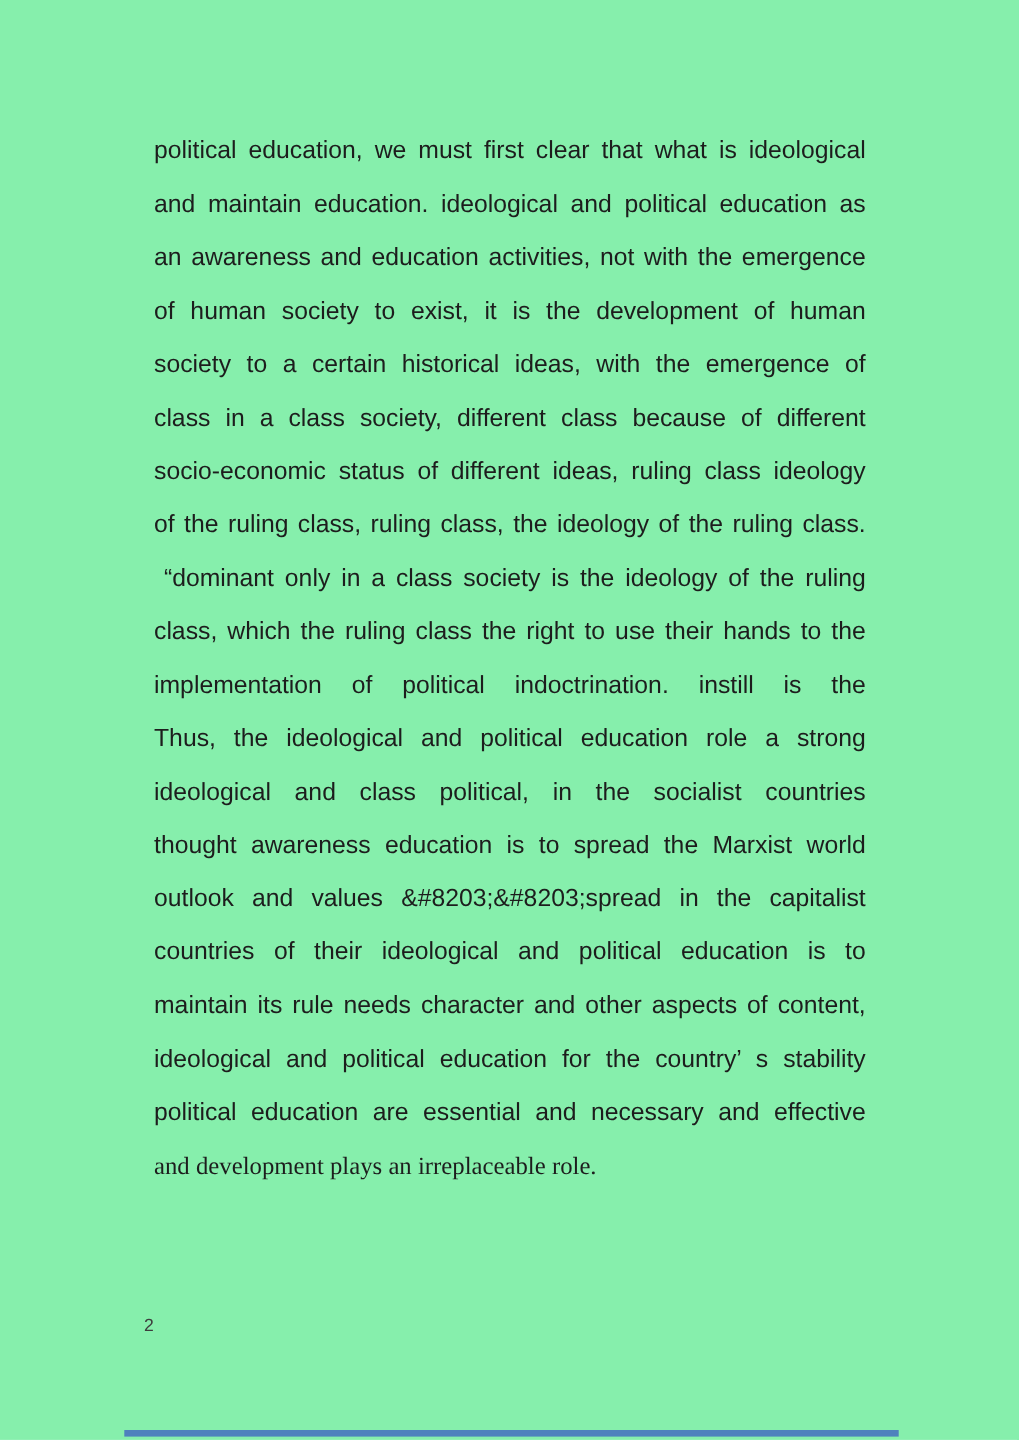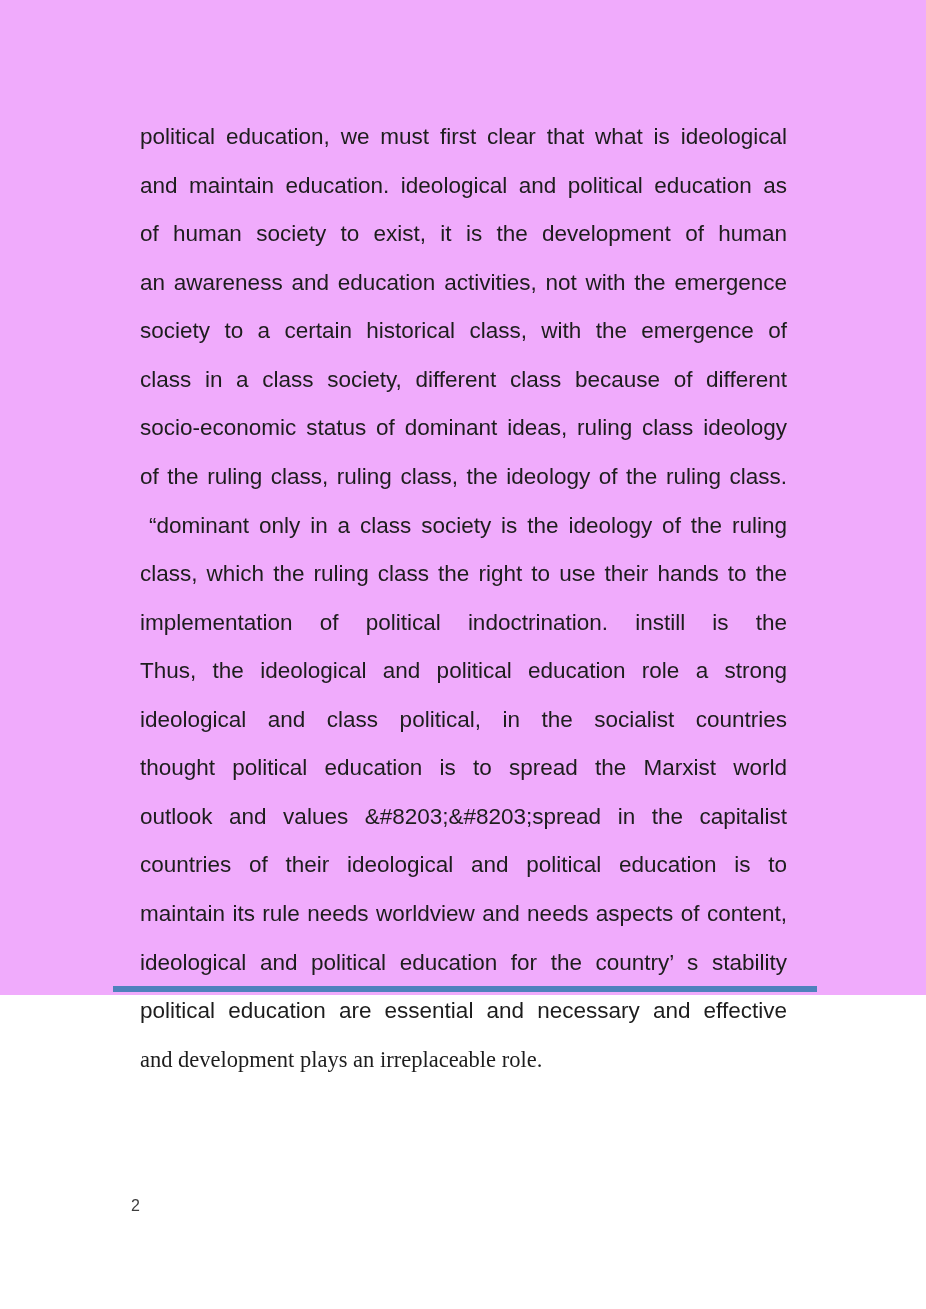--- a/index.html
+++ b/index.html
@@ -7,22 +7,22 @@
     padding: 0;
     width: 926px;
     height: 1309px;
     background: #ffffff;
     overflow: hidden;
   }
   .page {
     position: absolute;
     left: 0; top: 0;
     width: 926px;
-    height: 995px;
-    background: #f0abfc;
+    height: 1309px;
+    background: #86efac;
     font-family: "Liberation Sans", "DejaVu Sans", sans-serif;
   }
   .textcol {
     position: absolute;
     left: 140px;
     top: 113px;
     width: 647px;
     color: #1d1d1d;
     font-size: 22.5px;
     line-height: 48.57px;
@@ -63,37 +63,37 @@
 </head>
 <body>
 
 <div class="page">
 
   <div class="textcol" style="color: rgb(29, 29, 29);">
 
   <div class="paragraph">
         <div class="line">political education, we must first clear that what is ideological</div>
         <div class="line">and maintain education. ideological and political education as</div>
+        <div class="line">an awareness and education activities, not with the emergence</div>
         <div class="line">of human society to exist, it is the development of human</div>
-        <div class="line">an awareness and education activities, not with the emergence</div>
-        <div class="line">society to a certain historical class, with the emergence of</div>
+        <div class="line">society to a certain historical ideas, with the emergence of</div>
         <div class="line">class in a class society, different class because of different</div>
-        <div class="line">socio-economic status of dominant ideas, ruling class ideology</div>
+        <div class="line">socio-economic status of different ideas, ruling class ideology</div>
         <div class="line">of the ruling class, ruling class, the ideology of the ruling class.</div>
       </div>
       <div class="paragraph">
         <div class="line indent">“dominant only in a class society is the ideology of the ruling</div>
         <div class="line">class, which the ruling class the right to use their hands to the</div>
         <div class="line">implementation of political indoctrination. instill is the</div>
         <div class="line">Thus, the ideological and political education role a strong</div>
         <div class="line">ideological and class political, in the socialist countries</div>
-        <div class="line">thought political education is to spread the Marxist world</div>
+        <div class="line">thought awareness education is to spread the Marxist world</div>
         <div class="line">outlook and values &amp;#8203;&amp;#8203;spread in the capitalist</div>
         <div class="line">countries of their ideological and political education is to</div>
-        <div class="line">maintain its rule needs worldview and needs aspects of content,</div>
+        <div class="line">maintain its rule needs character and other aspects of content,</div>
         <div class="line">ideological and political education for the country’ s stability</div>
         <div class="line">political education are essential and necessary and effective</div>
         <div class="line last">and development plays an irreplaceable role.</div>
       </div>
     </div>
 
   <div class="page-number">2</div>
 
   <div class="bottom-rule" style="background: rgb(79, 129, 189);"></div>
 

